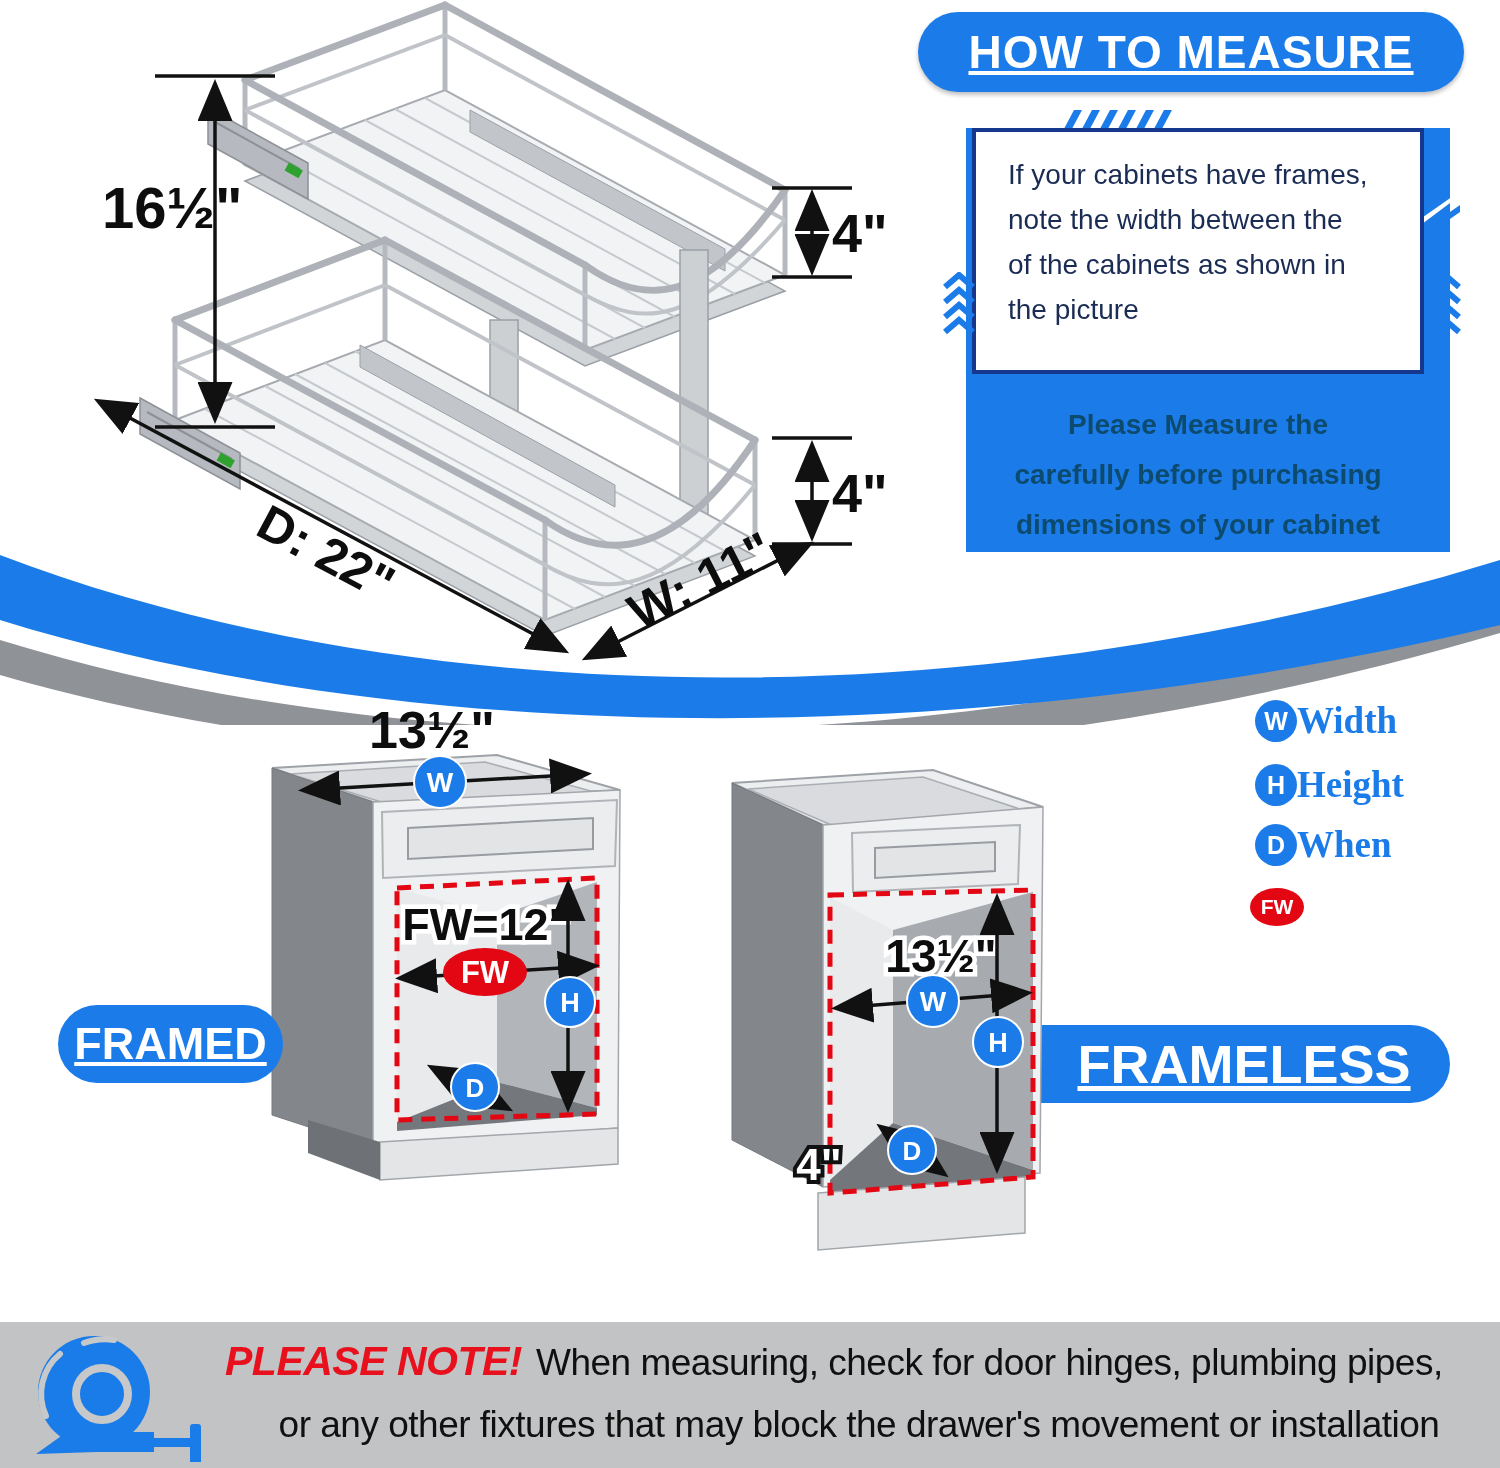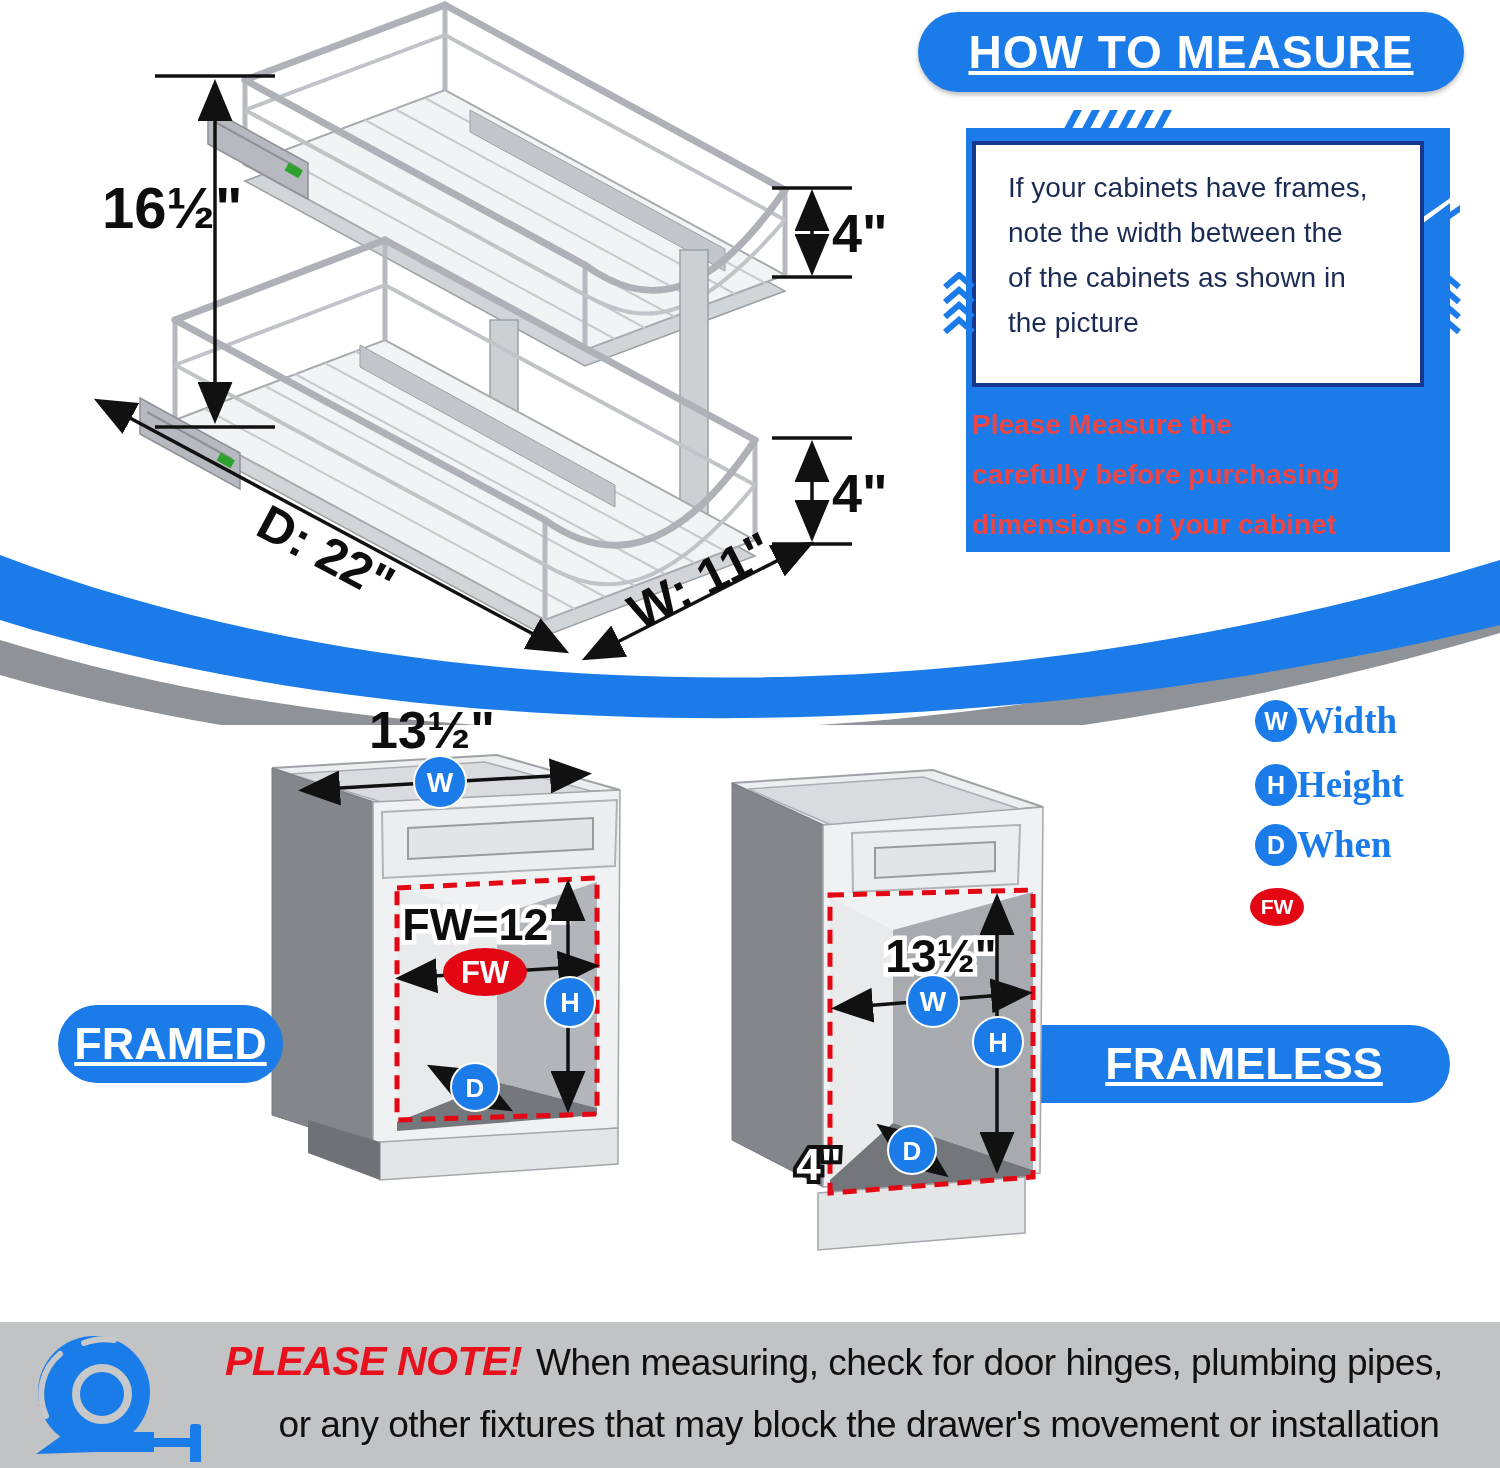--- a/index.html
+++ b/index.html
@@ -17,32 +17,32 @@
   }
   .title-pill{
     left:918px;top:12px;width:546px;height:80px;font-size:46px;letter-spacing:1px;
     box-shadow:0 3px 4px rgba(0,0,0,.25);
   }
   
   .measure-frame{left:958px;top:104px;width:504px;height:456px;}
   .frame-blue{position:absolute;left:8px;top:24px;width:484px;height:424px;background:#1b7ce9;}
   .frame-corner{position:absolute;left:466px;top:24px;width:26px;height:110px;background:#1b7ce9;}
   .note-box{
-    position:absolute;left:14px;top:37px;width:452px;height:246px;background:#fff;
+    position:absolute;left:14px;top:24px;width:452px;height:246px;background:#fff;
     border:4px solid #15388e;box-sizing:border-box;
     padding:20px 0 0 32px;color:#1b2c54;font-size:28px;line-height:45px;font-weight:500;
   }
   .advice-box{
     position:absolute;left:14px;top:292px;width:452px;height:156px;
-    color:#ef4444;font-weight:bold;font-size:28px;line-height:50px;text-align:left;padding-top:4px;
+    color:#0c4a6e;font-weight:bold;font-size:28px;line-height:50px;text-align:center;padding-top:4px;
     box-sizing:border-box;
   }
   .framed-pill{left:58px;top:1005px;width:225px;height:78px;font-size:45px;z-index:6;}
   .frameless-pill{
-    left:1038px;top:1025px;width:412px;height:78px;font-size:45px;z-index:1;
+    left:1038px;top:1025px;width:412px;height:78px;font-size:54px;z-index:1;
     border-radius:0 39px 39px 0;
   }
   
   .legend-row{position:absolute;display:flex;align-items:center;}
   .badge{
     background:#1b7ce9;color:#fff;font-weight:bold;border-radius:50%;
     display:flex;align-items:center;justify-content:center;
   }
   .badge.small{width:42px;height:42px;font-size:25px;}
   .badge.fw{background:#e30613;width:54px;height:38px;border-radius:50%;font-size:21px;}

